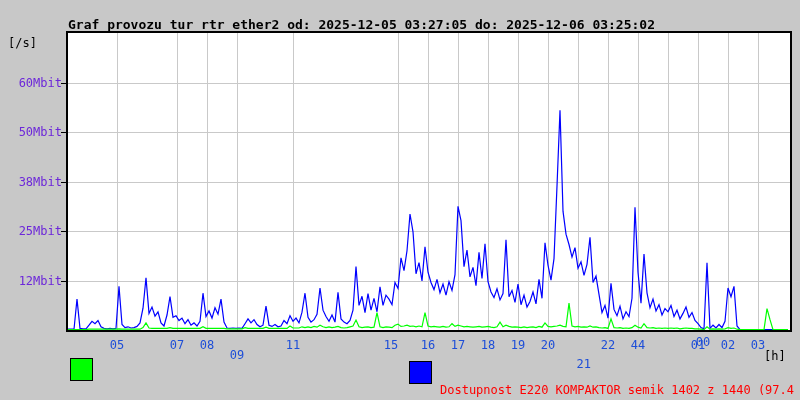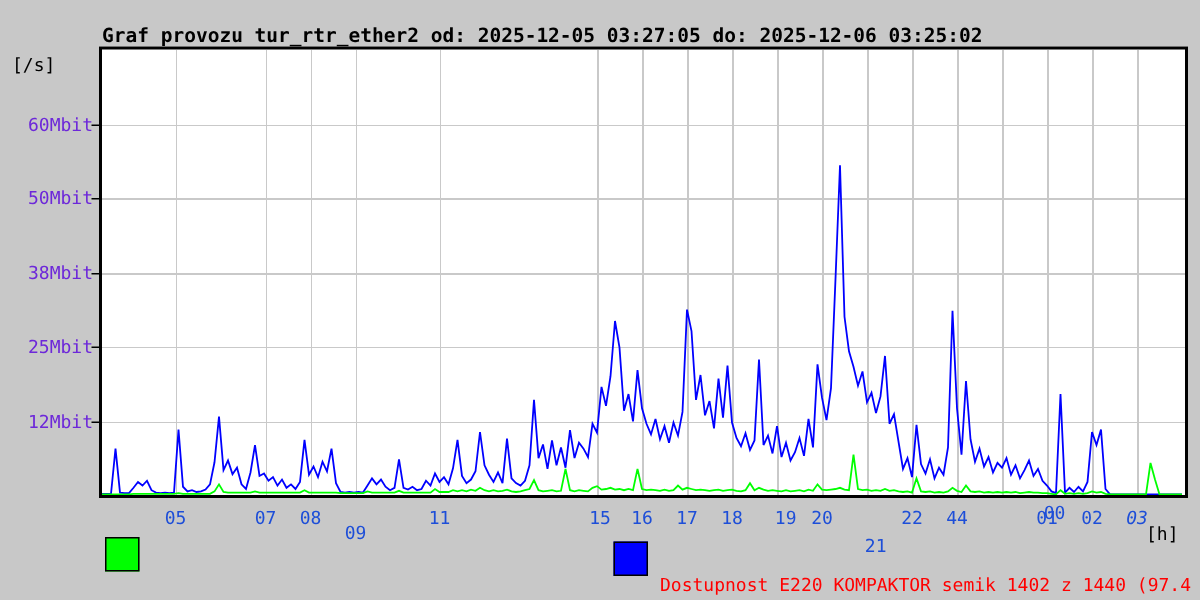--- a/index.html
+++ b/index.html
@@ -63,32 +63,32 @@
       <div class="ytick" style="left: 61px; top: 231px;"></div>
       <div class="ylab" style="left: 2px; top: 274.5px;">12Mbit</div>
       <div class="ytick" style="left: 61px; top: 280.5px;"></div>
     </div>
   <div id="x-axis-labels">
       <div class="xlab" style="left: 104px; top: 339px;">05</div>
       <div class="xlab" style="left: 164px; top: 339px;">07</div>
       <div class="xlab" style="left: 194px; top: 339px;">08</div>
       <div class="xlab" style="left: 224px; top: 339px; margin-top: 10px;">09</div>
       <div class="xlab" style="left: 280px; top: 339px;">11</div>
-      <div class="xlab" style="left: 387px; top: 339px;">15</div>
+      <div class="xlab" style="left: 378px; top: 339px;">15</div>
       <div class="xlab" style="left: 415px; top: 339px;">16</div>
       <div class="xlab" style="left: 445px; top: 339px;">17</div>
       <div class="xlab" style="left: 475px; top: 339px;">18</div>
-      <div class="xlab" style="left: 505px; top: 339px; text-align: right;">19</div>
+      <div class="xlab" style="left: 505px; top: 339px;">19</div>
       <div class="xlab" style="left: 535px; top: 339px;">20</div>
       <div class="xlab" style="left: 565px; top: 358px; text-align: right;">21</div>
       <div class="xlab" style="left: 595px; top: 339px;">22</div>
       <div class="xlab" style="left: 625px; top: 339px;">44</div>
       <div class="xlab" style="left: 655px; top: 336px; margin-left: 35px;">00</div>
       <div class="xlab" style="left: 685px; top: 339px;">01</div>
       <div class="xlab" style="left: 715px; top: 339px;">02</div>
-      <div class="xlab" style="left: 745px; top: 339px; font-style: italic;">03</div>
+      <div class="xlab" style="left: 745px; top: 339px;">03</div>
     </div>
   <div class="xunit">[h]</div>
 
   <div class="swatch" id="swatch-in" style="left: 70px; top: 358px; background: rgb(0, 255, 0);"></div>
   <div class="swatch" id="swatch-out" style="left: 409px; top: 361px; background: rgb(0, 0, 255);"></div>
   <div class="avail" id="avail-text" style="left: 440px; top: 383px; color: rgb(255, 0, 0);">Dostupnost E220 KOMPAKTOR semik 1402 z 1440 (97.4 %)</div>
 </div>
 
 </body></html>

